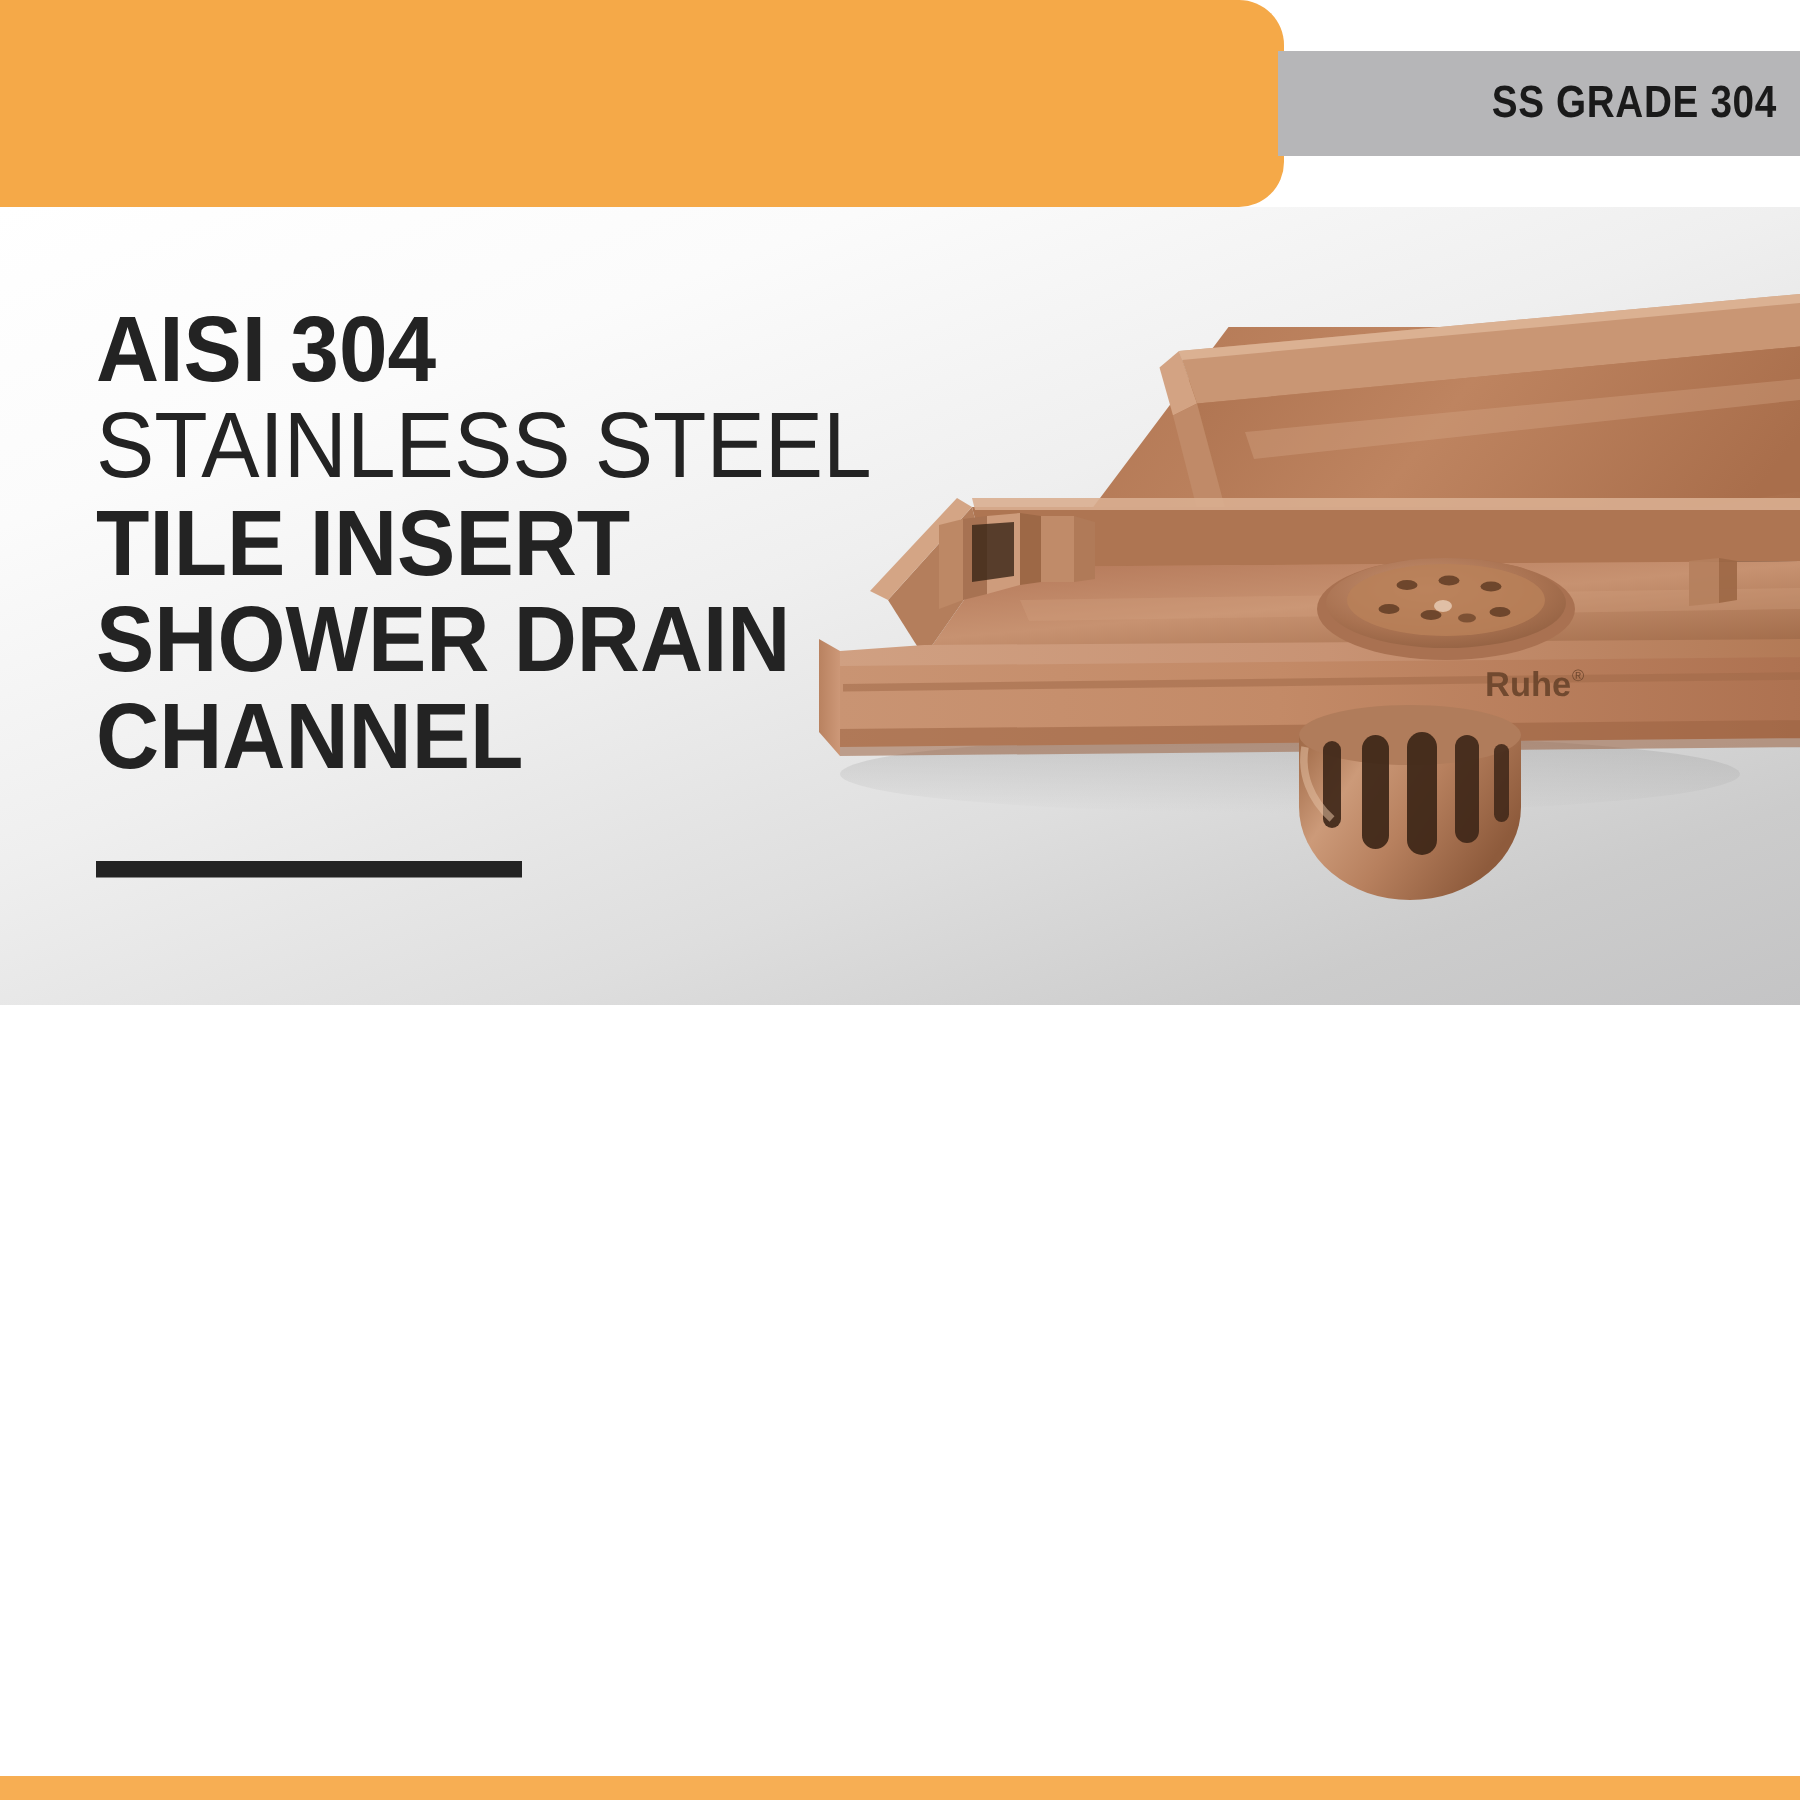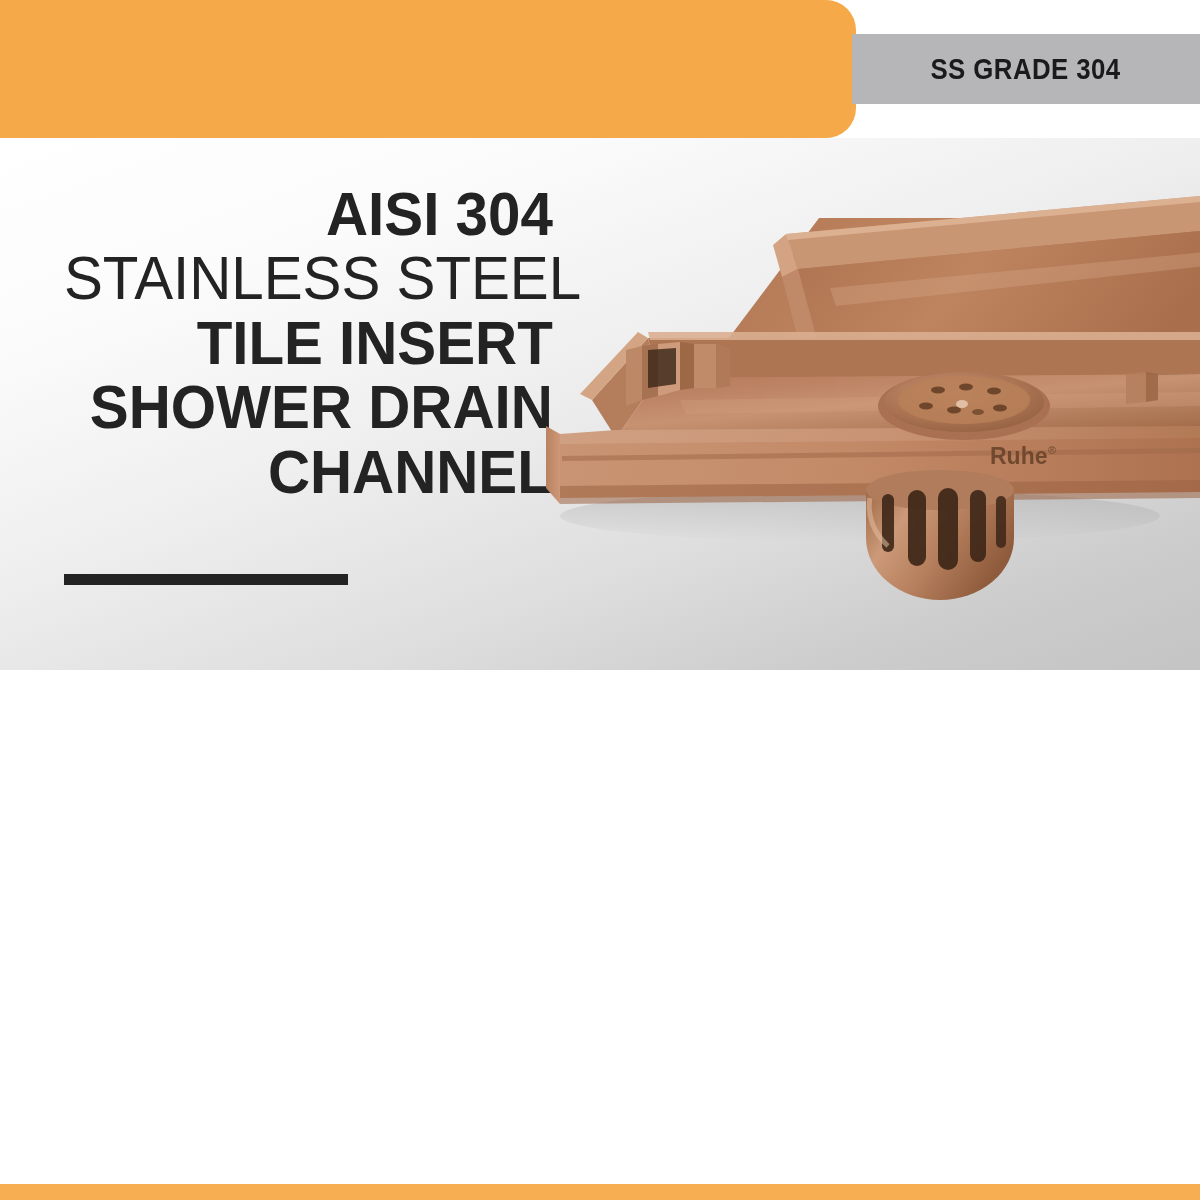--- a/index.html
+++ b/index.html
@@ -15,21 +15,21 @@
   
   .header{position:absolute;left:0;top:0;width:1200px;height:138px;}
   .hdr-band{
     position:absolute;left:0;top:0;width:856px;height:138px;
     background:#F5A948;
     border-top-right-radius:30px;border-bottom-right-radius:30px;
   }
   .hdr-grade{
     position:absolute;left:852px;top:34px;width:348px;height:70px;
     background:#B6B6B8;
-    display:flex;align-items:center;justify-content:center;
+    display:flex;align-items:center;justify-content:flex-end;
   }
   .hdr-grade span{
     font-weight:bold;font-size:30px;color:#1a1a1a;
     letter-spacing:.5px;
     transform:scaleX(.86);transform-origin:center;
     white-space:nowrap;
   }
   .hdr-text{
     position:absolute;left:36px;top:22px;width:800px;
     line-height:1.16;
@@ -46,22 +46,22 @@
   }
   .hdr-l2 .dim{color:#ffffff;font-weight:bold;}
 
   
   .hero{
     position:absolute;left:0;top:138px;width:1200px;height:532px;
     background:linear-gradient(160deg,#ffffff 0%,#fbfbfb 22%,#efefef 45%,#dedede 68%,#cccccc 86%,#c4c4c5 100%);
     overflow:hidden;
   }
   .hero-title{
-    position:absolute;left:64px;top:44px;width:520px;
-    color:#232323;line-height:1.04;text-align:right;
+    position:absolute;left:64px;top:64px;width:520px;
+    color:#232323;line-height:1.04;
   }
   .ht{display:block;white-space:nowrap;transform-origin:left center;}
   .ht-b{font-weight:bold;font-size:62px;transform:scaleX(.94);}
   .ht-r{font-weight:normal;font-size:62px;transform:scaleX(.94);}
   .ht-rule{
     position:absolute;left:64px;top:436px;width:284px;height:11px;background:#232323;
   }
 
   
   .product{position:absolute;left:530px;top:0px;width:680px;height:532px;}

